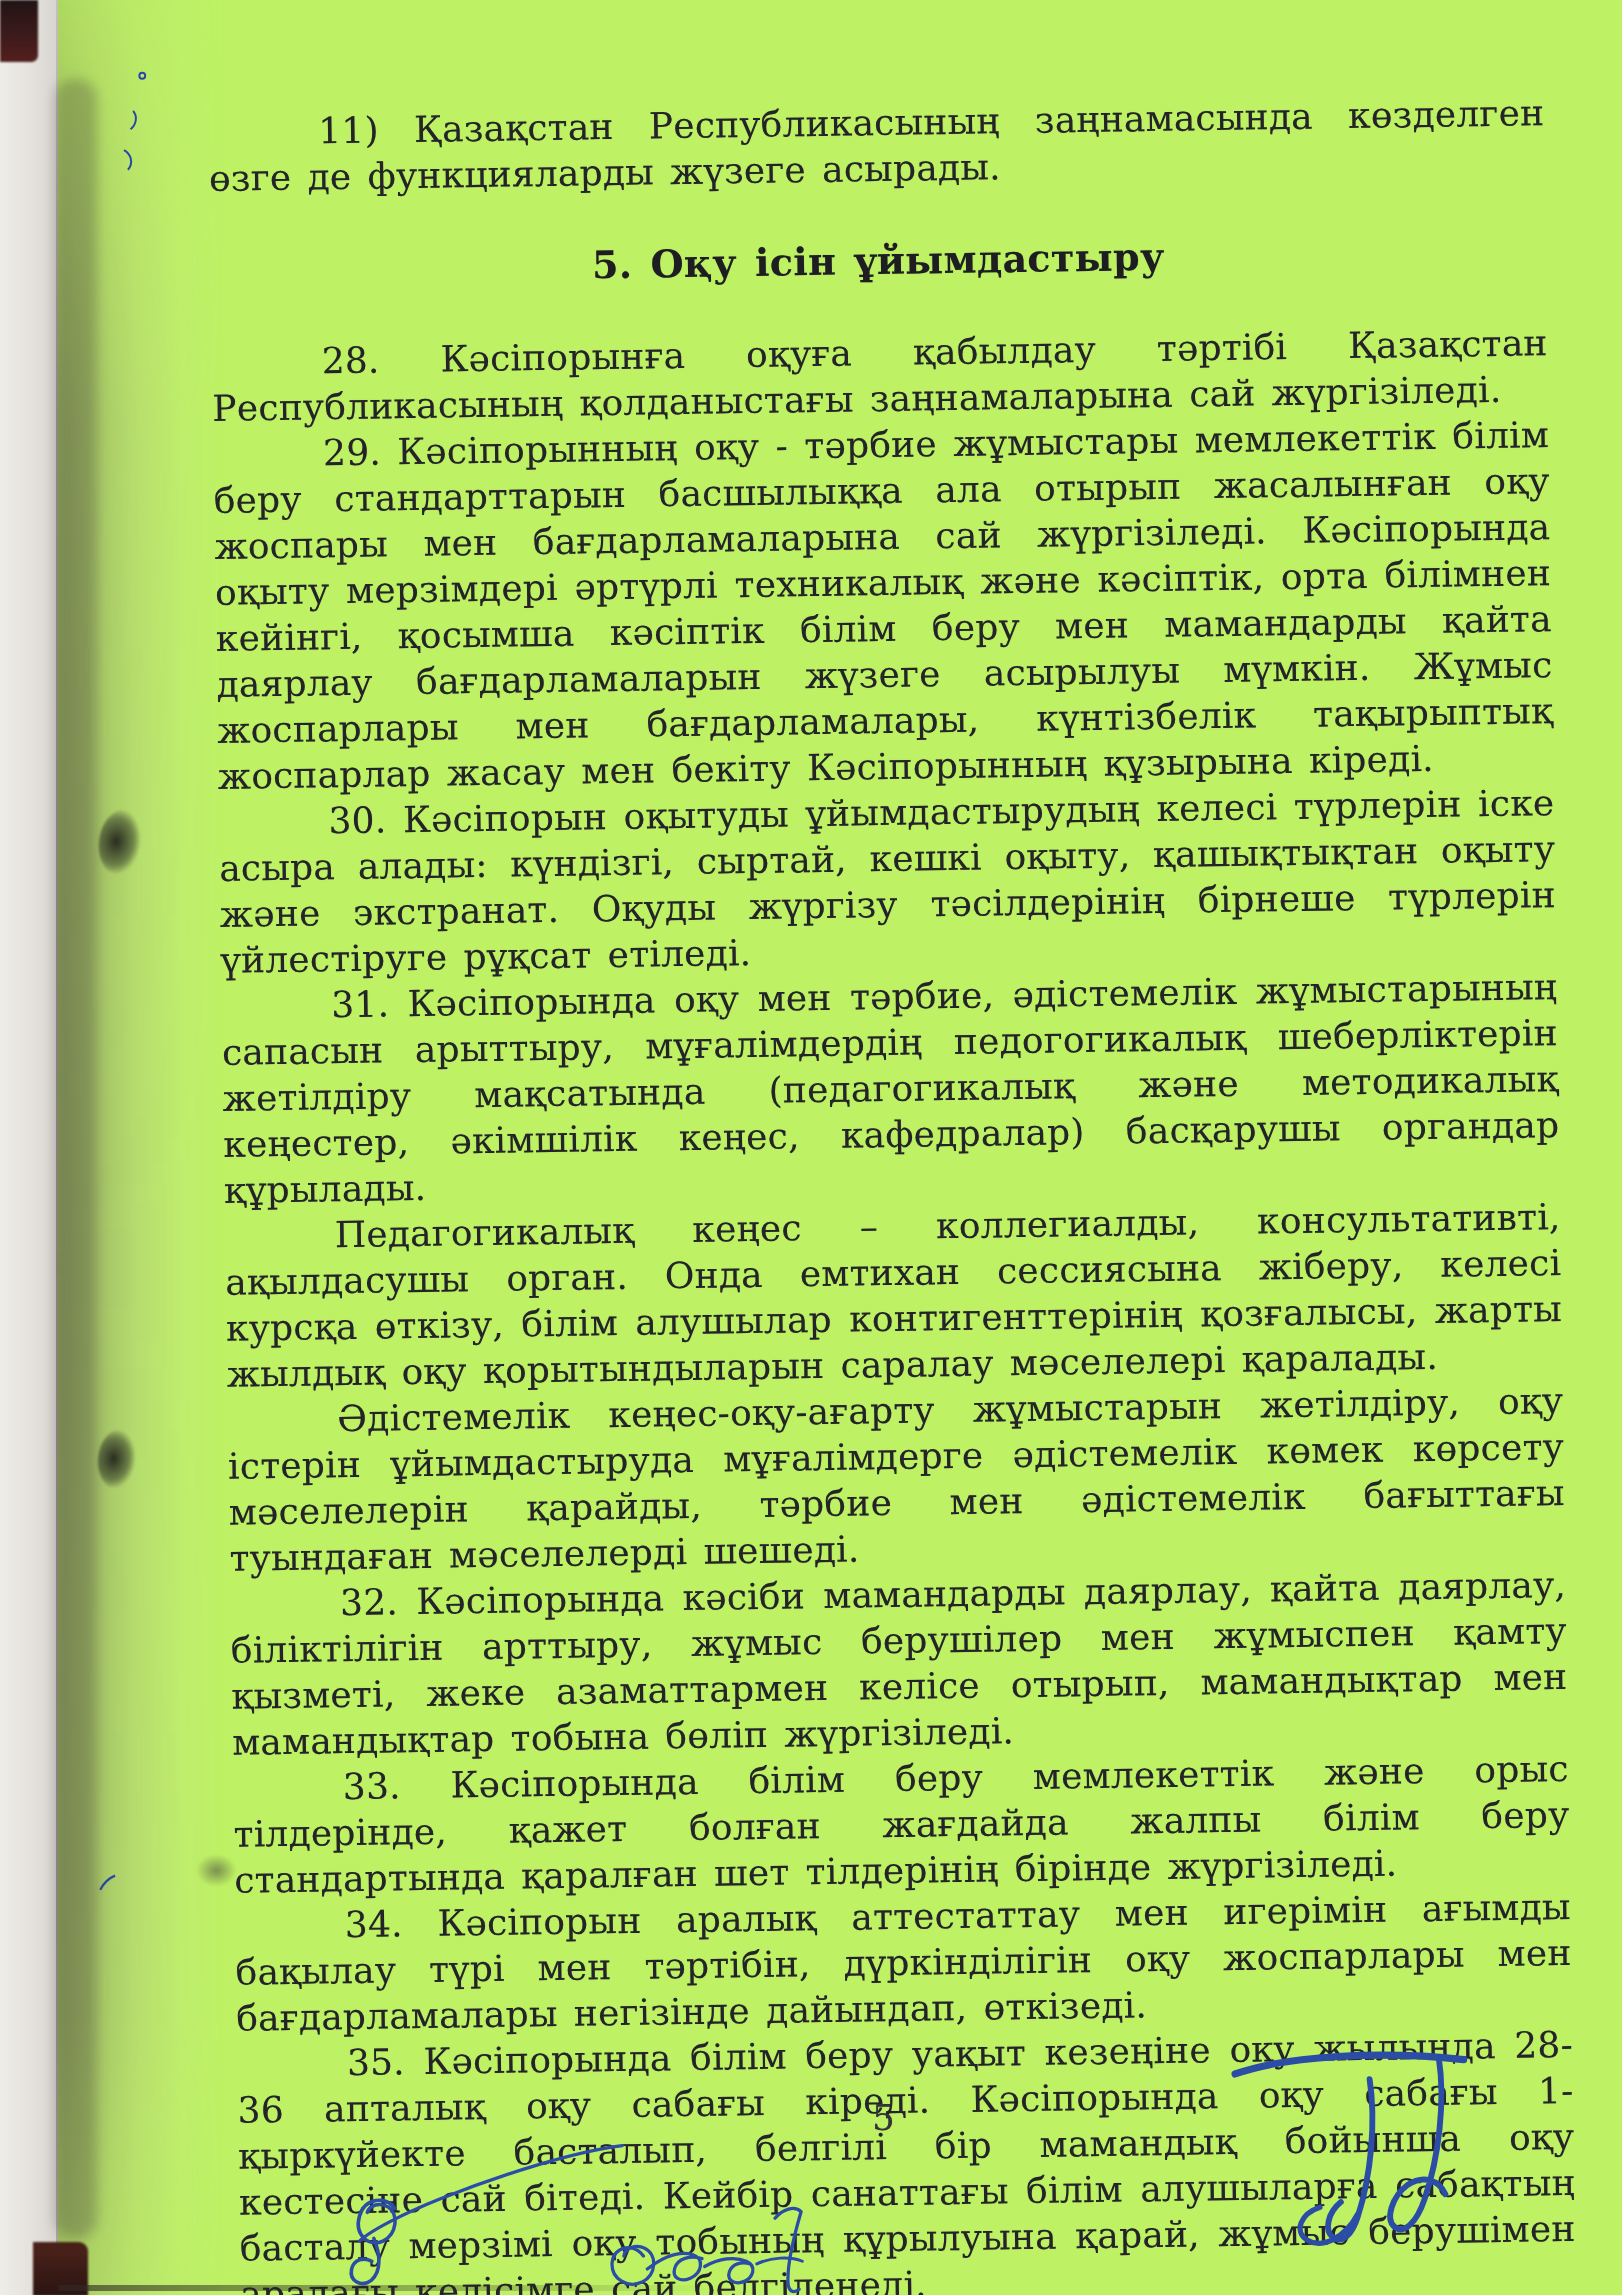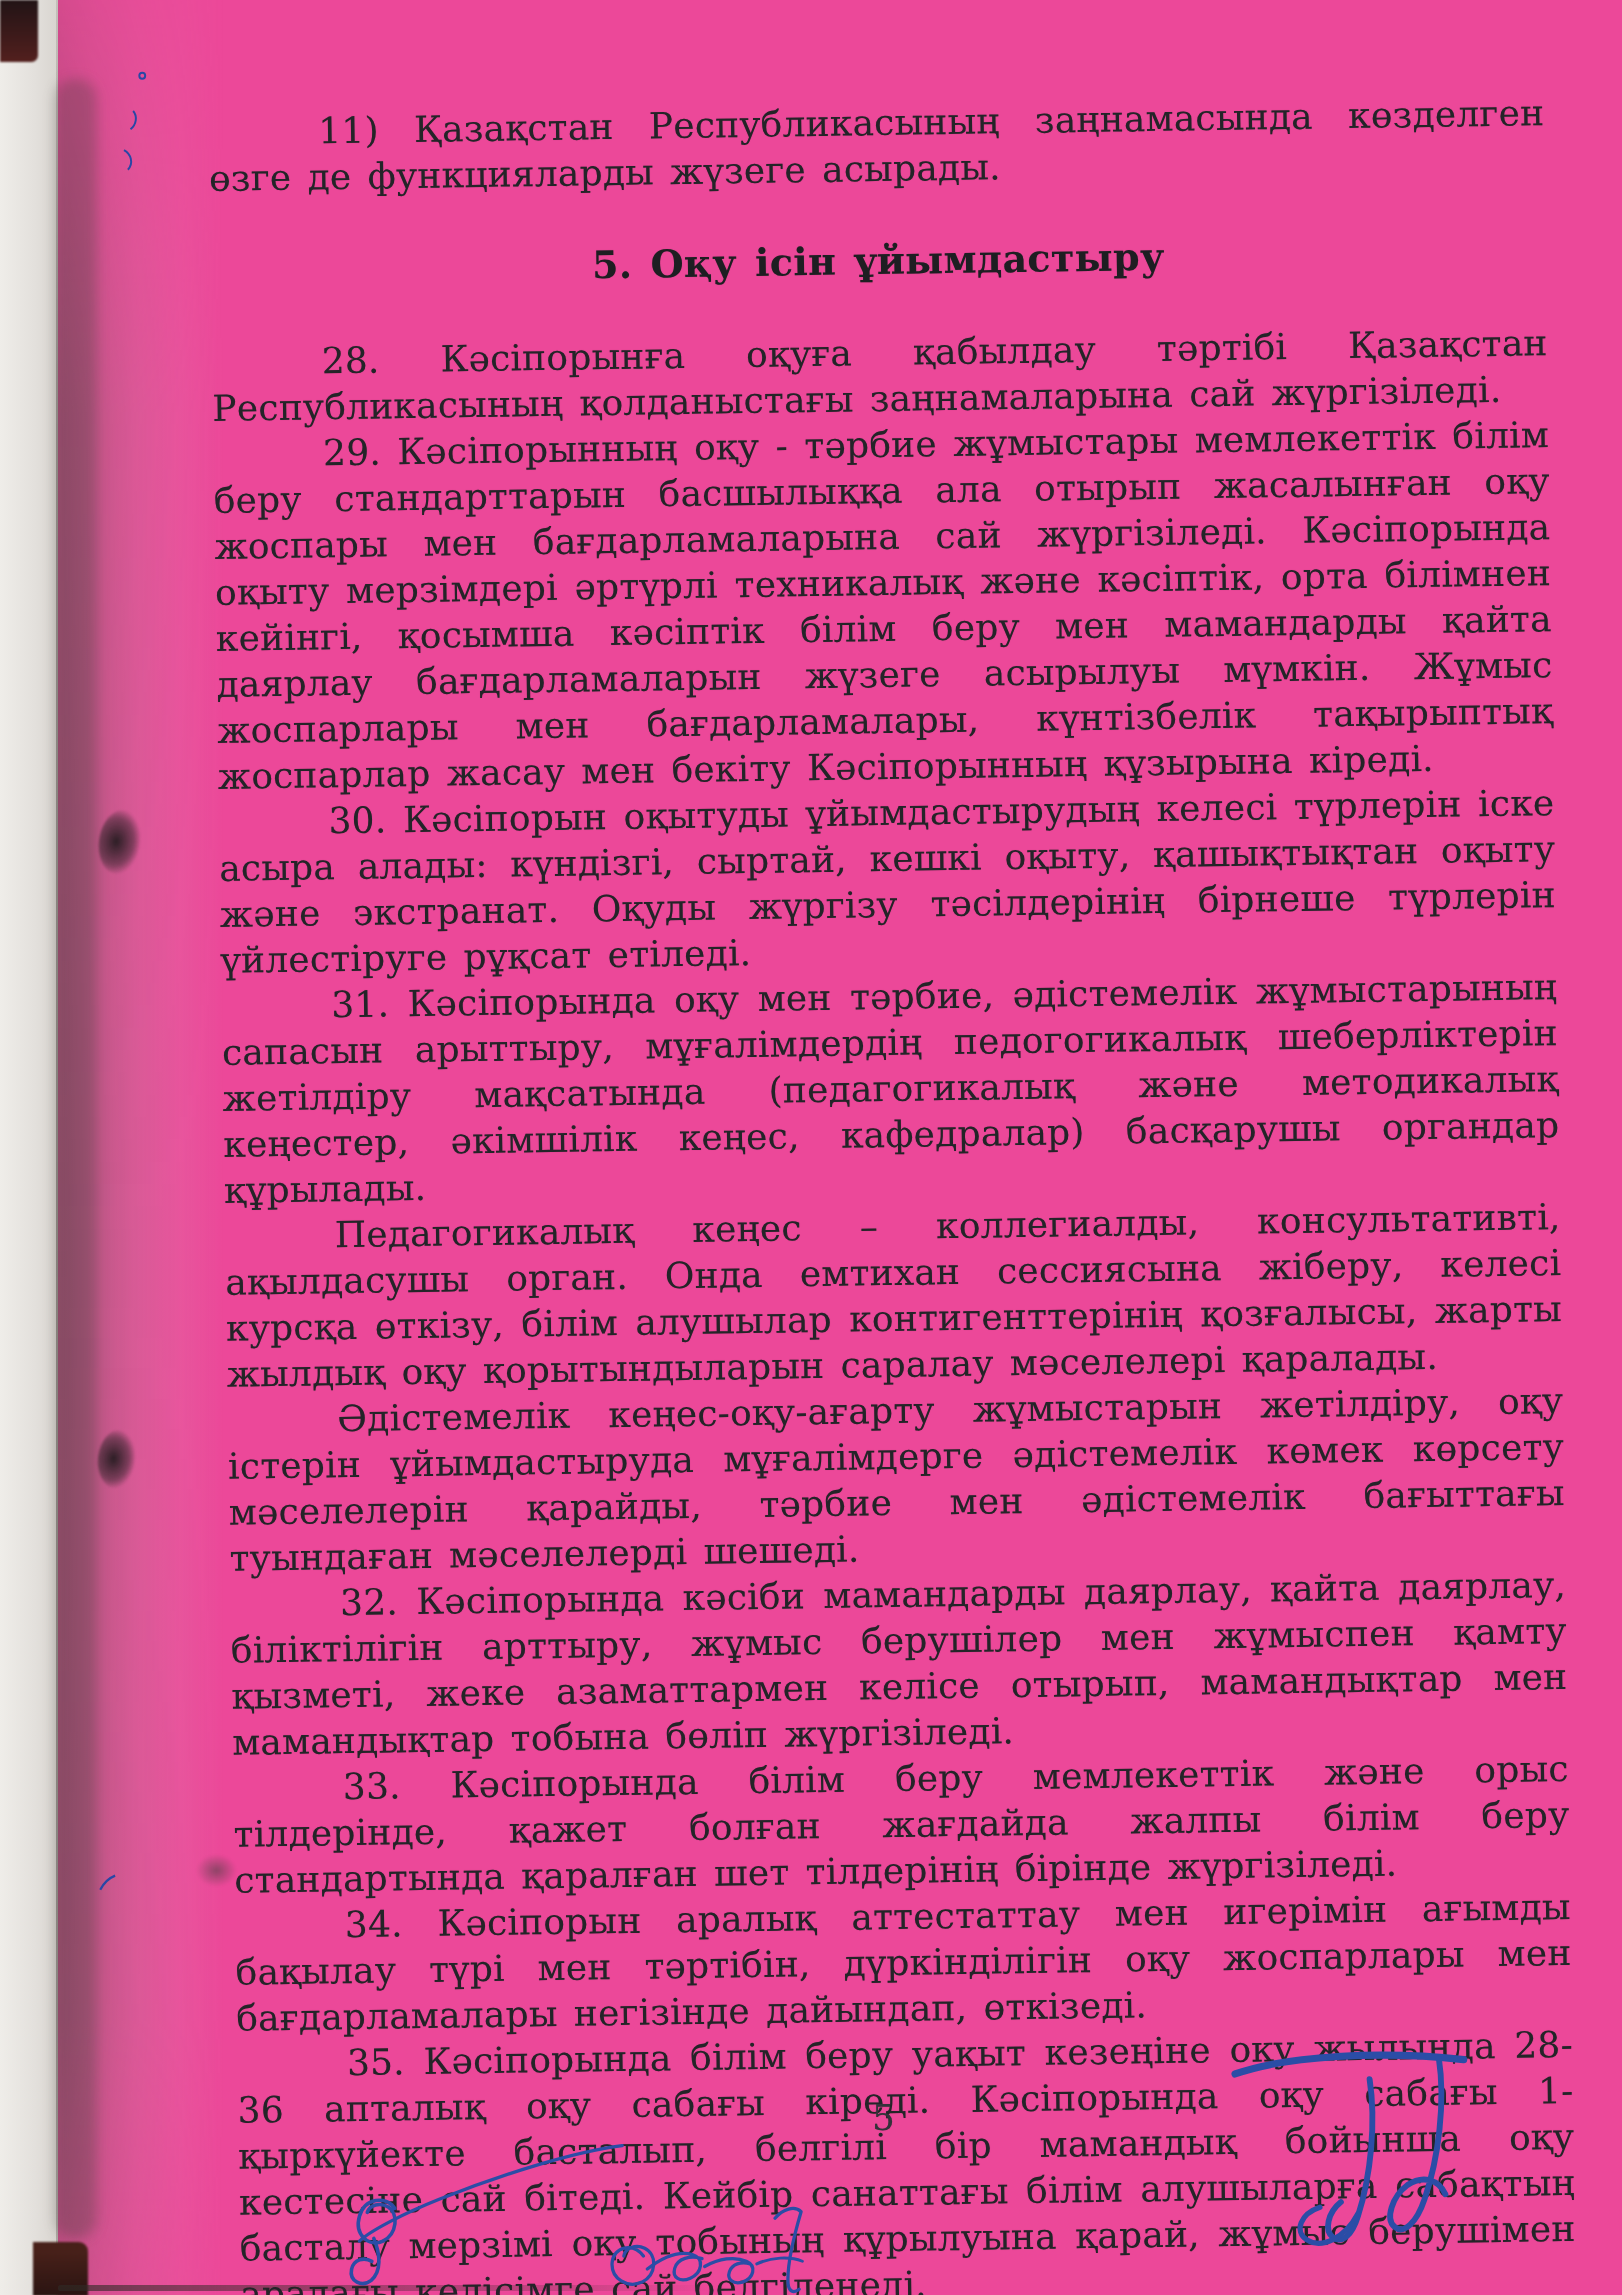--- a/index.html
+++ b/index.html
@@ -1,21 +1,21 @@
 <!DOCTYPE html>
 <html style="font-size:10.5px"><head>
 <meta charset="utf-8">
 <style>
   html,body{margin:0;padding:0;}
   body{
     width:1623px;height:2295px;position:relative;overflow:hidden;
     background:#f7f6f3;
     font-family:"DejaVu Serif","Liberation Serif",serif;
   }
-  .page{position:absolute;inset:0;background:#ec4899;}
+  .page{position:absolute;inset:0;background:#bef264;}
   
   .scanner-edge{position:absolute;left:0;top:0;width:58px;height:100%;
     background:linear-gradient(90deg,#efede9 0%,#e3e0dc 60%,#d8d4cf 100%);}
   
   .spine-shadow{position:absolute;left:56px;top:0;width:169px;height:100%;
     background:linear-gradient(90deg,rgba(90,84,78,0.55) 0%,rgba(118,111,104,0.40) 22%,
       rgba(156,150,143,0.24) 48%,rgba(198,193,187,0.11) 74%,rgba(255,255,255,0) 100%);
     -webkit-mask-image:linear-gradient(180deg,rgba(0,0,0,.30) 0%,rgba(0,0,0,.85) 18%,#000 55%,rgba(0,0,0,.9) 88%,rgba(0,0,0,.55) 100%);
     mask-image:linear-gradient(180deg,rgba(0,0,0,.30) 0%,rgba(0,0,0,.85) 18%,#000 55%,rgba(0,0,0,.9) 88%,rgba(0,0,0,.55) 100%);}
   .spine-core{position:absolute;left:55px;top:79px;width:42px;height:2159px;

